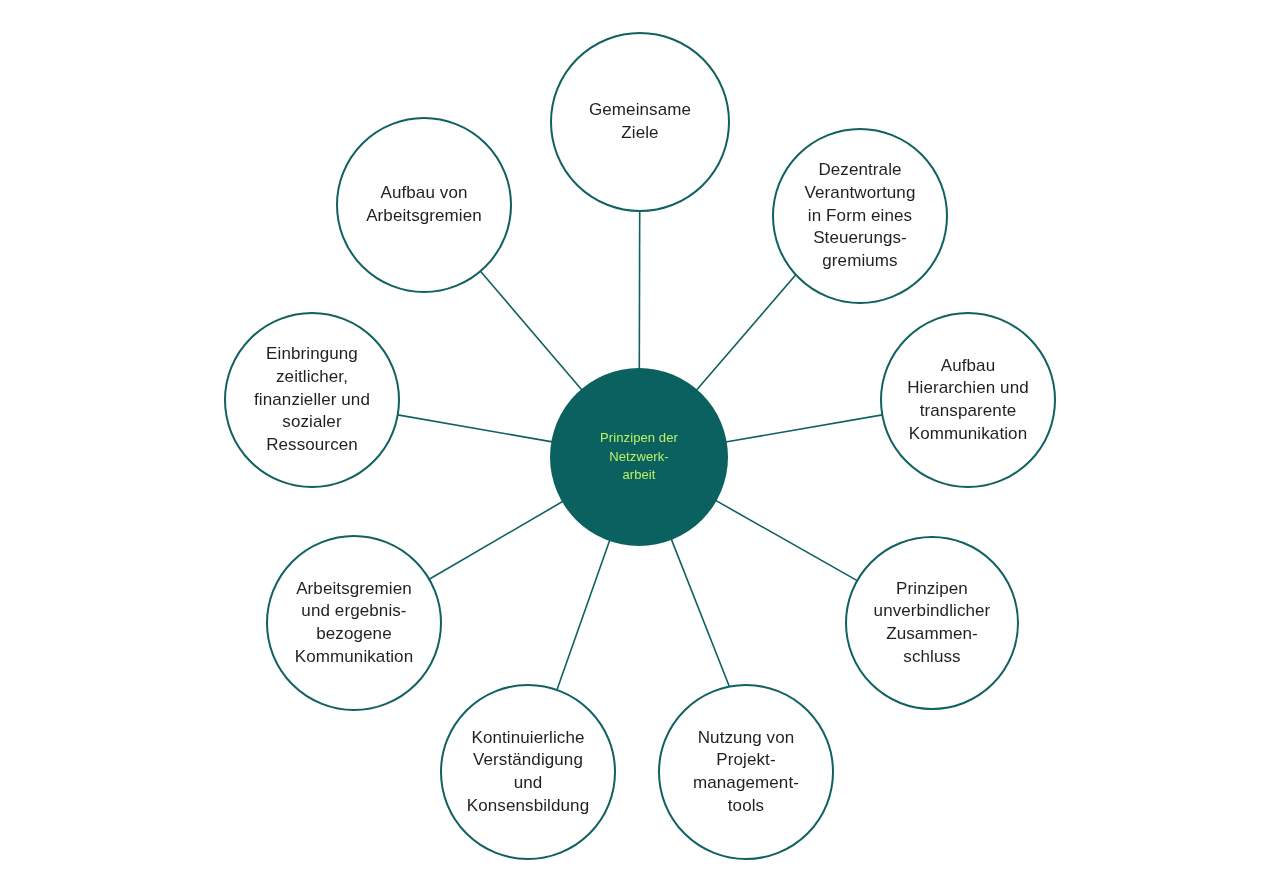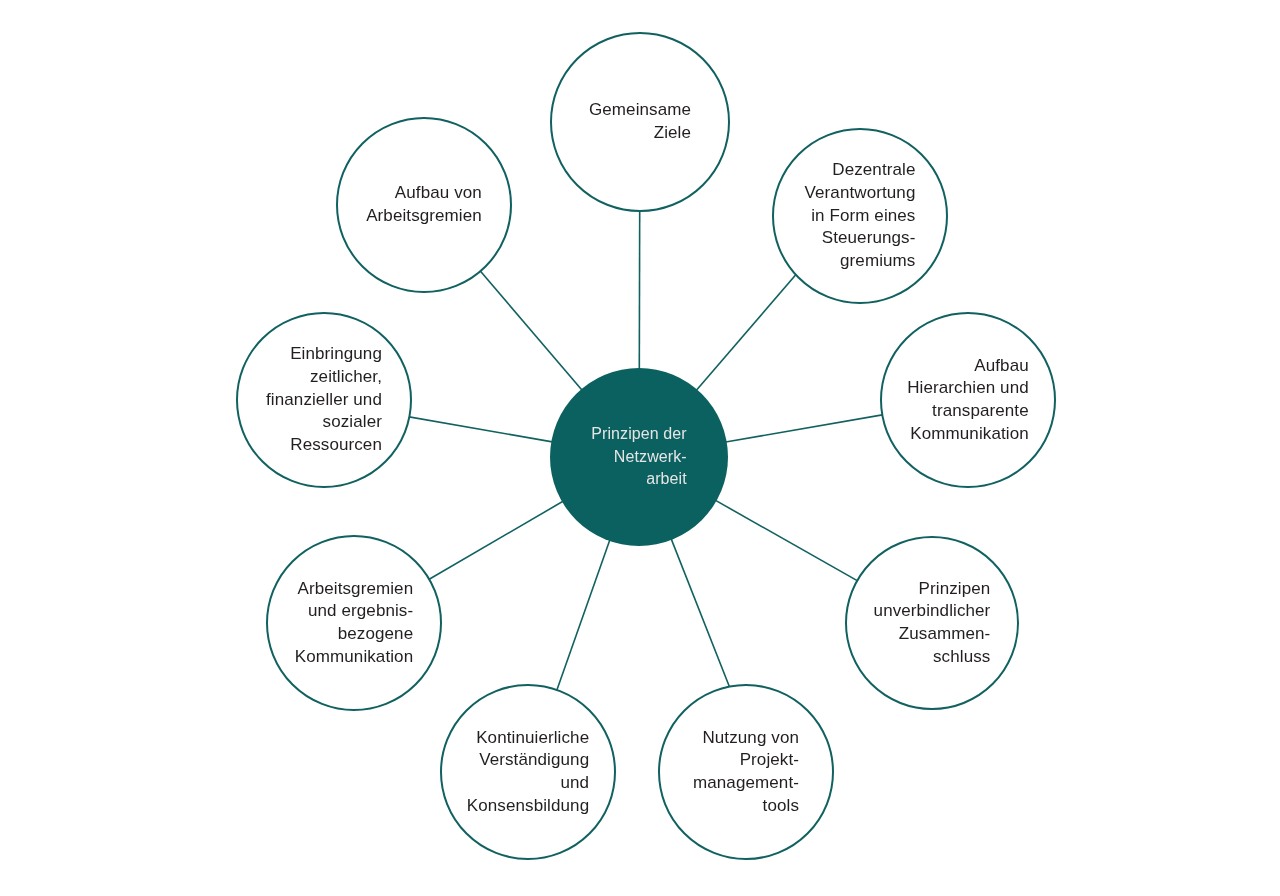--- a/index.html
+++ b/index.html
@@ -26,43 +26,43 @@
     width: 1280px;
     height: 896px;
   }
   .node {
     position: absolute;
     box-sizing: border-box;
     border-radius: 50%;
     display: flex;
     align-items: center;
     justify-content: center;
-    text-align: right;
+    text-align: center;
   }
   .node-outline {
     border: 2px solid #116160;
     background: #ffffff;
   }
   .node-center {
     background: #0a6160;
     border: none;
   }
   .node-label {
     display: block;
     white-space: pre-line;
     line-height: 1.33;
     letter-spacing: 0.1px;
   }
   .node-outline .node-label {
     color: #231f20;
     font-size: 17px;
   }
   .node-center .node-label {
-    color: #e5e5e5;
-    font-size: 16px;
+    color: #bef264;
+    font-size: 13px;
     line-height: 1.42;
   }
 </style>
 </head>
 <body>
 
 <div id="diagram-stage">
   <svg id="connector-layer" viewBox="0 0 1280 896" width="1280" height="896" aria-hidden="true">
       <line x1="639.3" y1="369.0" x2="639.7" y2="211.0" stroke="#116160" stroke-width="1.6"></line>
       <line x1="696.4" y1="390.3" x2="803.3" y2="266.0" stroke="#116160" stroke-width="1.6"></line>
@@ -109,21 +109,21 @@
 Verständigung
 und
 Konsensbildung</span>
       </div>
       <div class="node node-outline" style="left: 266px; top: 535px; width: 176px; height: 176px;">
         <span class="node-label">Arbeitsgremien
 und ergebnis-
 bezogene
 Kommunikation</span>
       </div>
-      <div class="node node-outline" style="left: 236px; top: 312px; width: 176px; height: 176px;">
+      <div class="node node-outline" style="left: 224px; top: 312px; width: 176px; height: 176px;">
         <span class="node-label">Einbringung
 zeitlicher,
 finanzieller und
 sozialer
 Ressourcen</span>
       </div>
       <div class="node node-outline" style="left: 336px; top: 117px; width: 176px; height: 176px;">
         <span class="node-label">Aufbau von
 Arbeitsgremien</span>
       </div>

